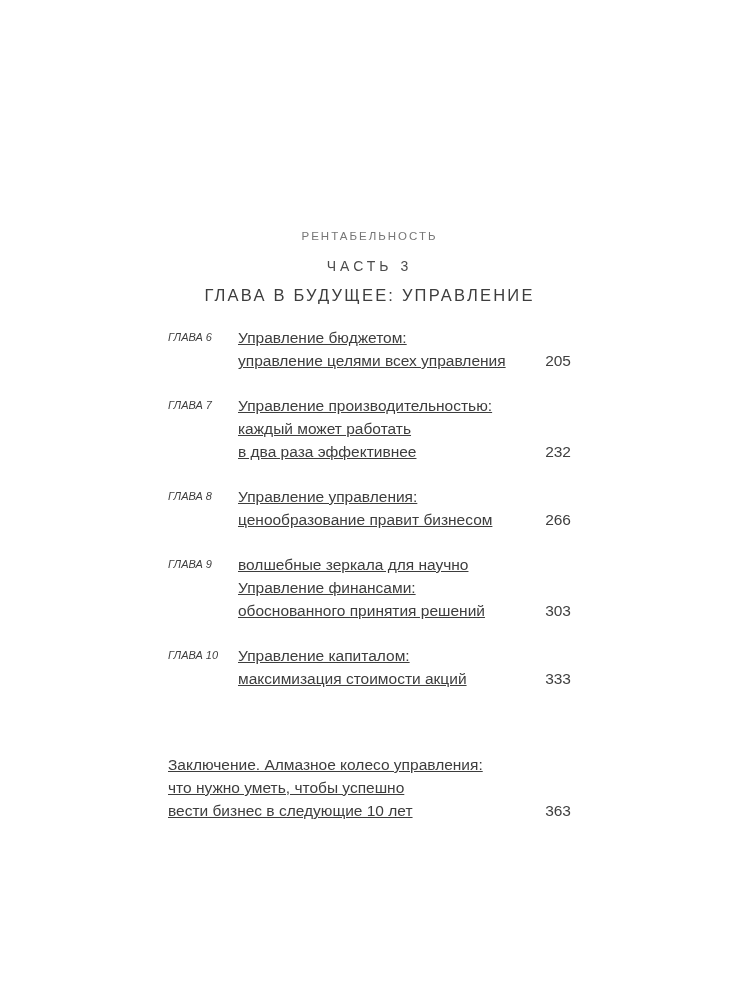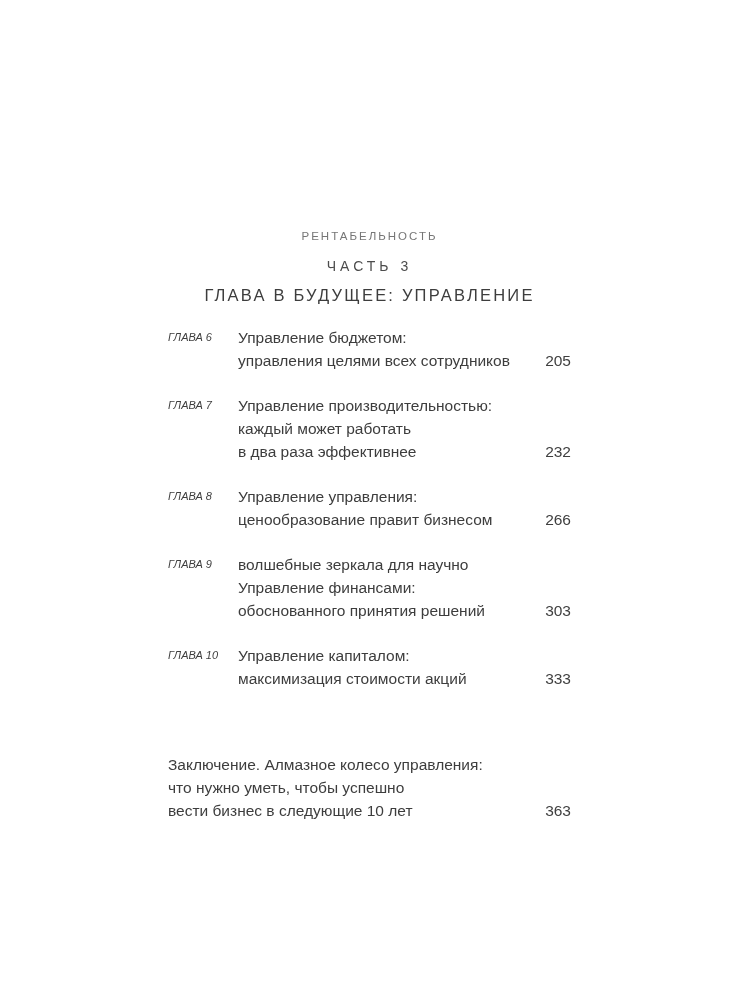--- a/index.html
+++ b/index.html
@@ -77,20 +77,21 @@
 
   .entry-body {
     flex: 1 1 auto;
     display: flex;
     flex-direction: column;
   }
 
   .entry-line {
     display: block;
     white-space: nowrap;
+    text-decoration: underline;
   }
 
   .page-num {
     flex: 0 0 auto;
     align-self: flex-end;
     margin-left: 8px;
     font-size: 15.5px;
     line-height: 23px;
     color: #3f3f3f;
     text-align: right;
@@ -116,21 +117,21 @@
     <div class="part-kicker">ЧАСТЬ 3</div>
 
     <div class="part-title">ГЛАВА В БУДУЩЕЕ: УПРАВЛЕНИЕ</div>
 
     <div class="toc">
 
       <div class="toc-entry">
         <span class="chapter-label">ГЛАВА 6</span>
         <div class="entry-body">
           <span class="entry-line">Управление бюджетом:</span>
-          <span class="entry-line">управления целями всех сотрудников</span>
+          <span class="entry-line">управление целями всех управления</span>
         </div>
         <span class="page-num">205</span>
       </div>
 
       <div class="toc-entry">
         <span class="chapter-label">ГЛАВА 7</span>
         <div class="entry-body">
           <span class="entry-line">Управление производительностью:</span>
           <span class="entry-line">каждый может работать</span>
           <span class="entry-line">в два раза эффективнее</span>

